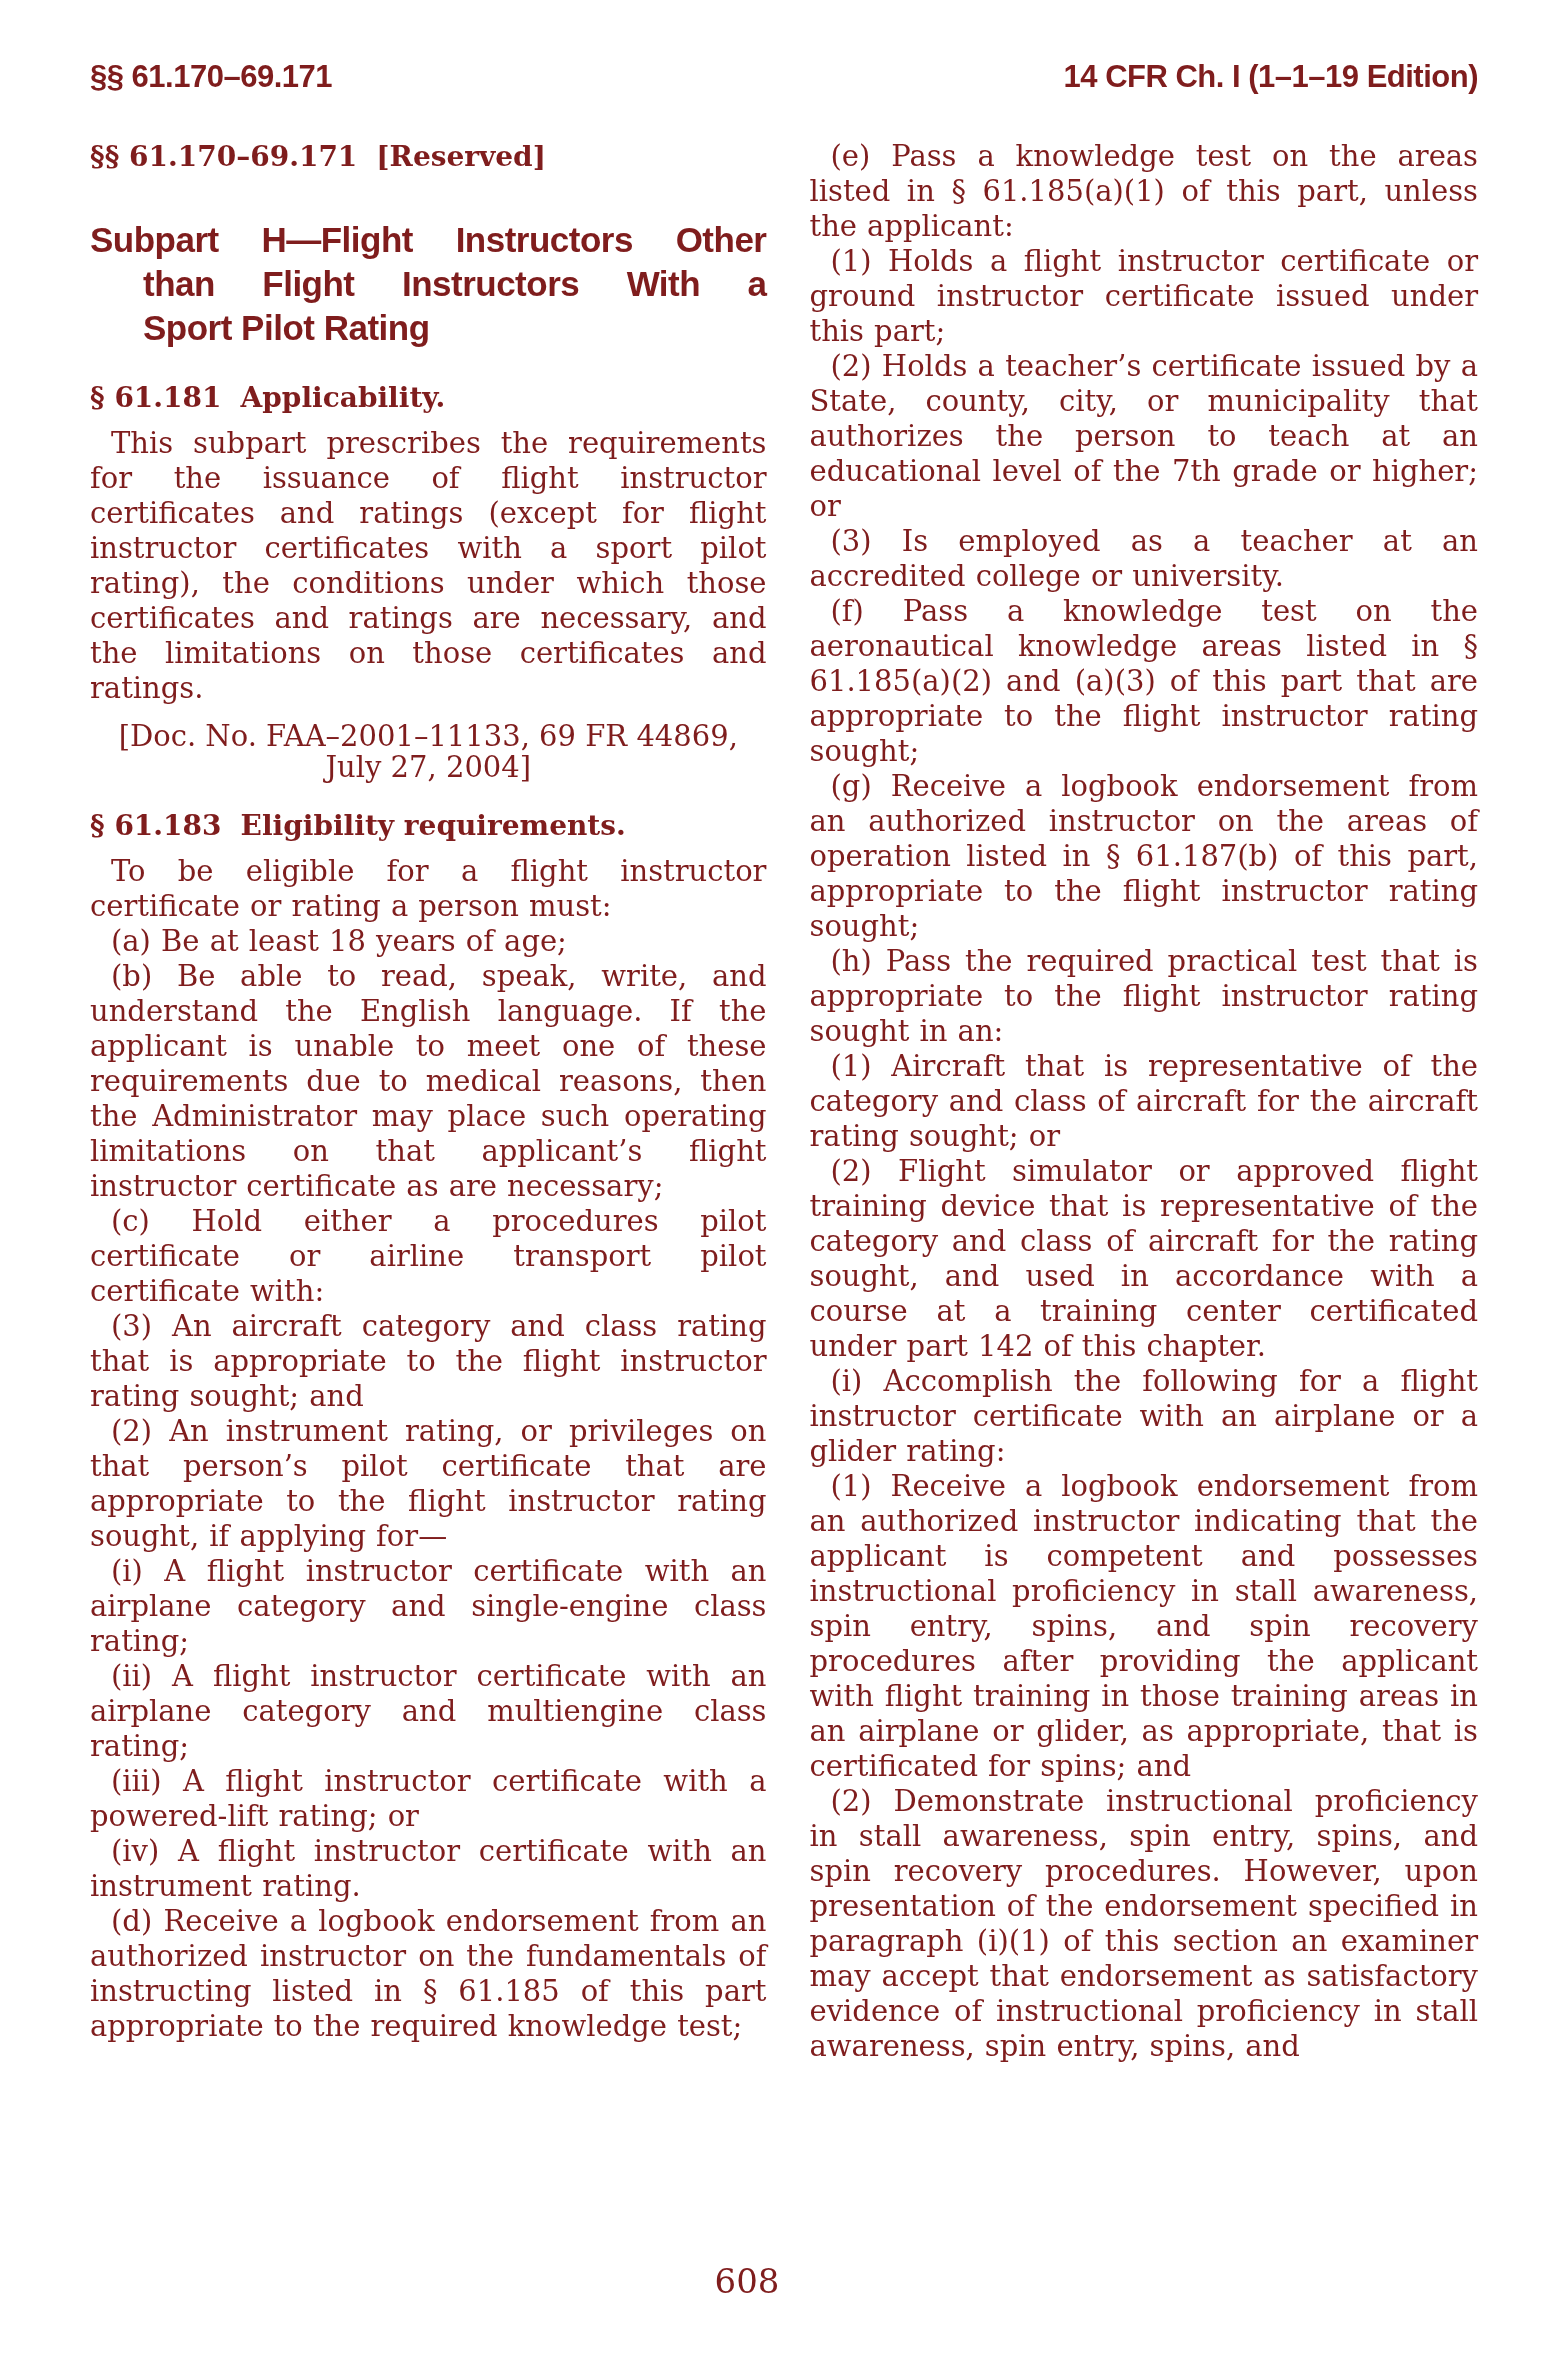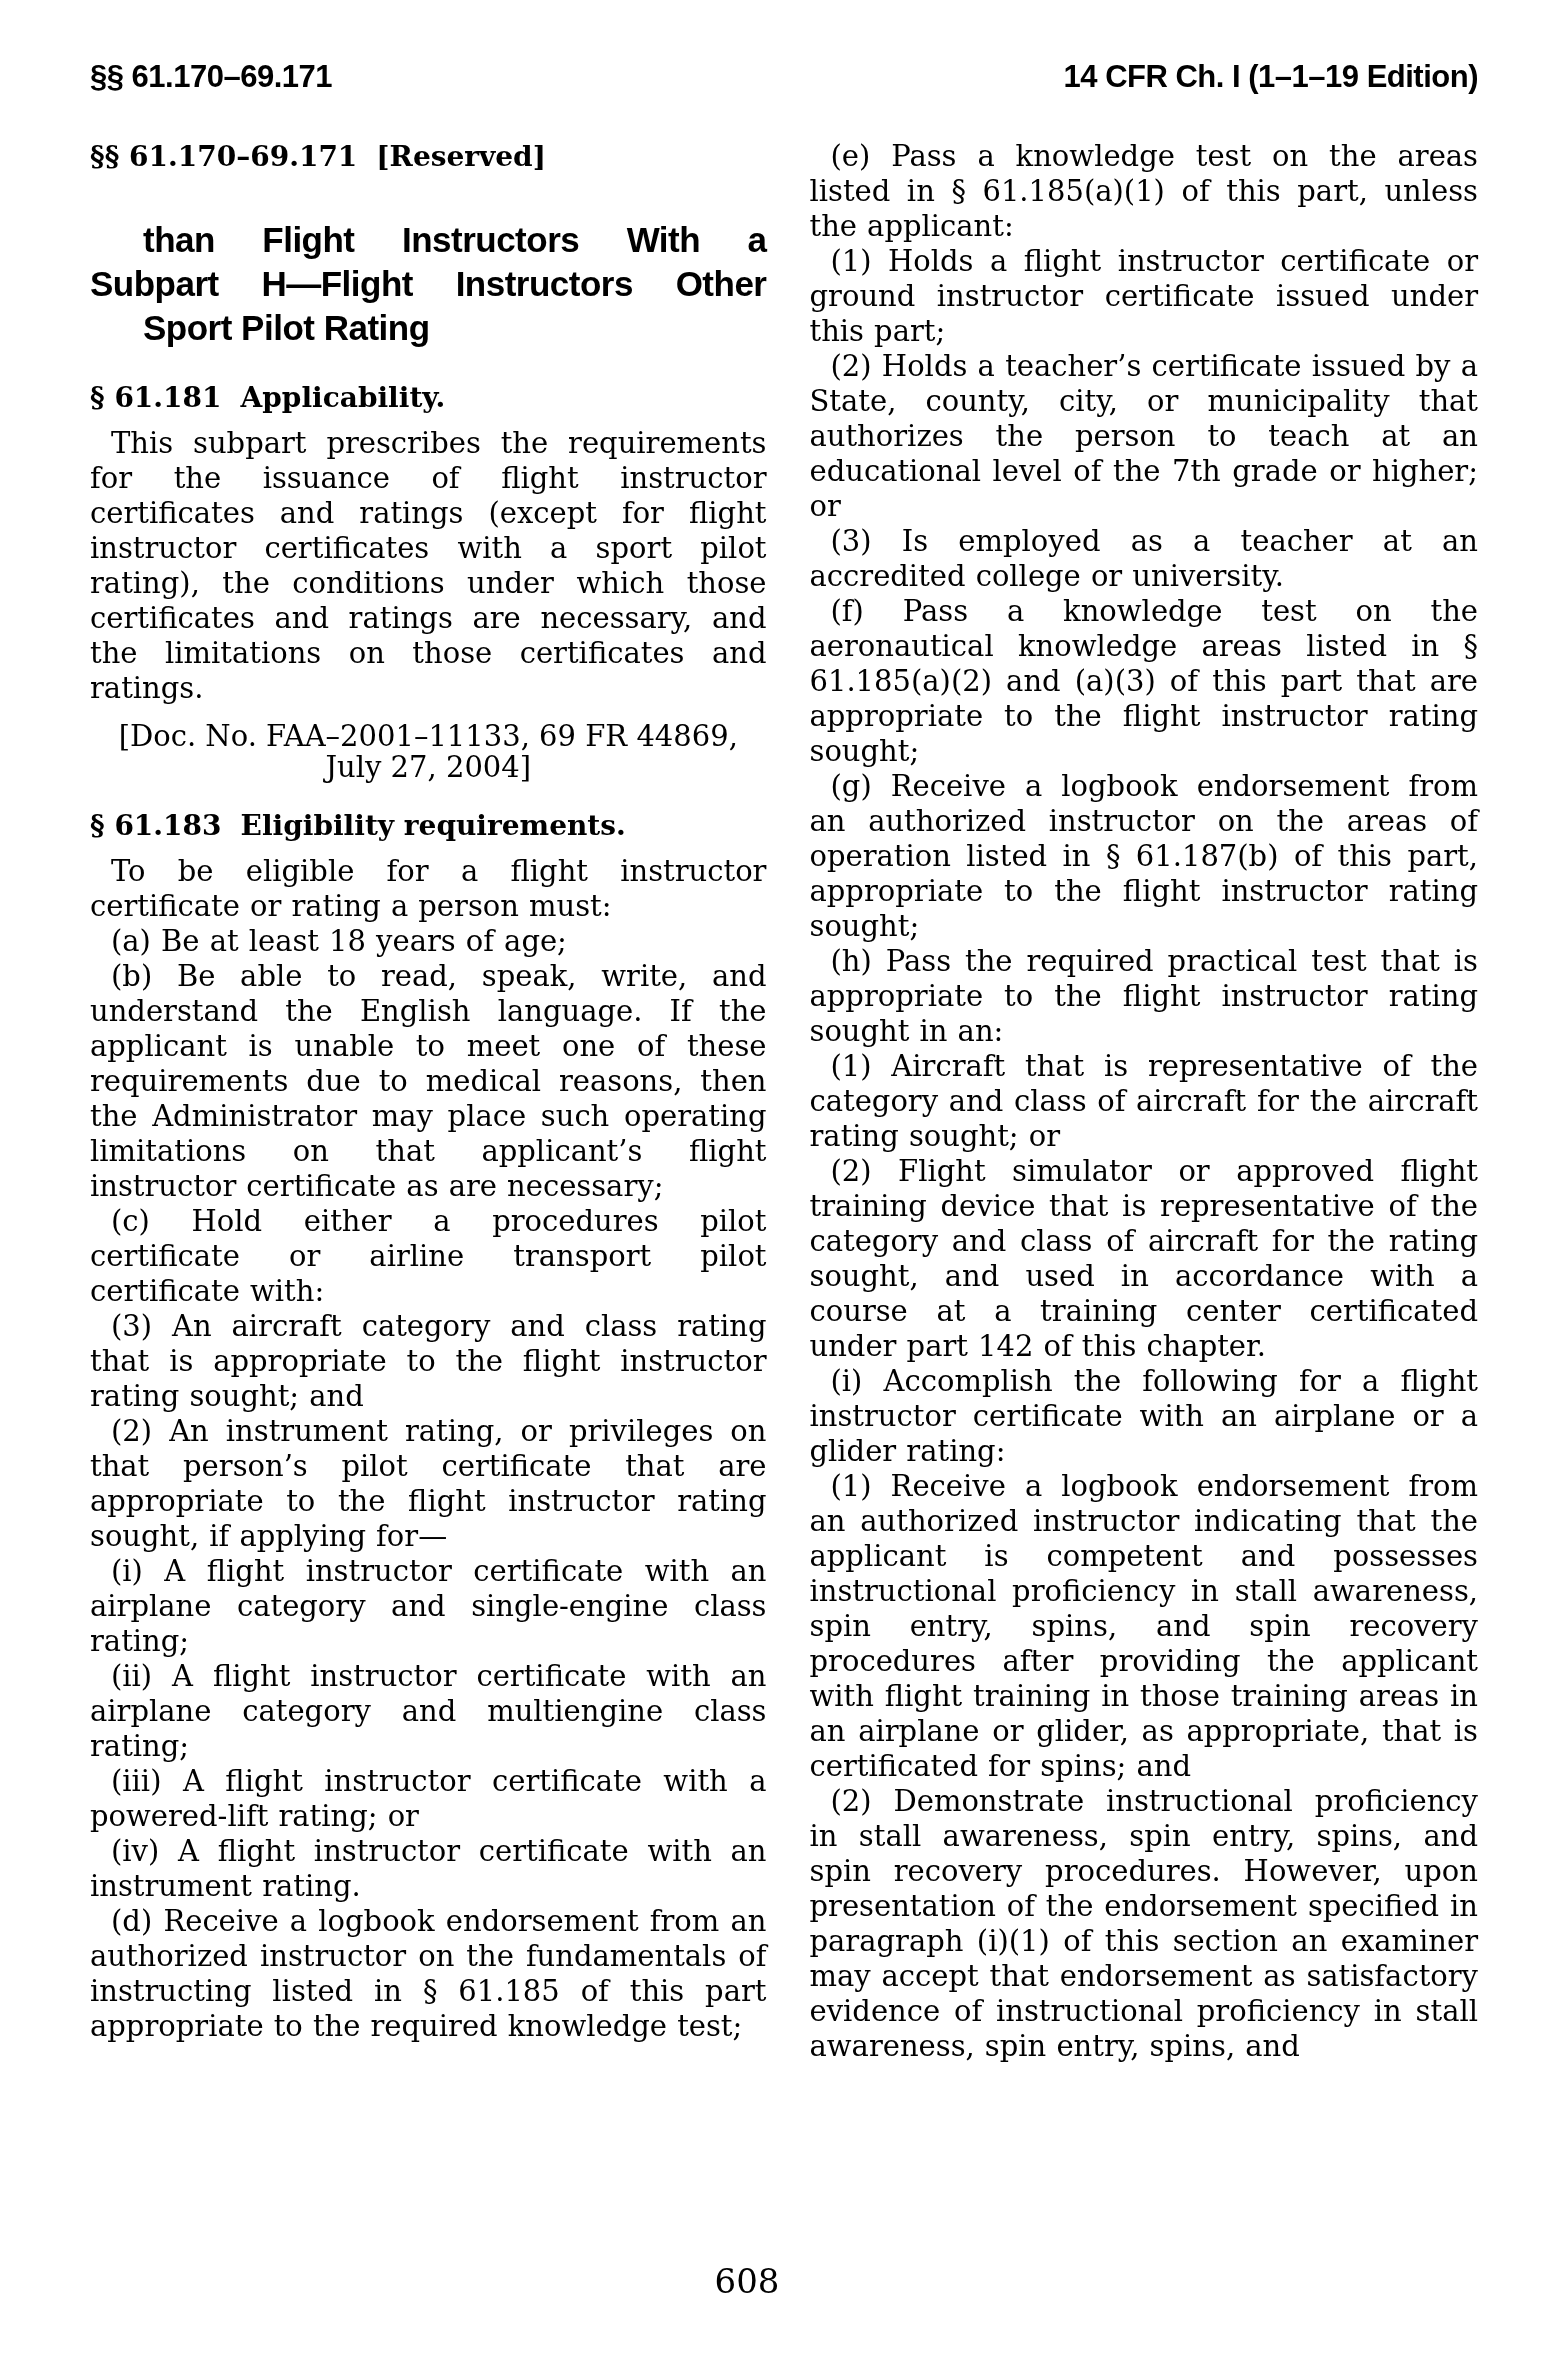--- a/index.html
+++ b/index.html
@@ -8,21 +8,21 @@
     background: #ffffff;
     width: 1561px;
     height: 2366px;
     overflow: hidden;
   }
   .page {
     position: relative;
     width: 1561px;
     height: 2366px;
     background: #ffffff;
-    color: #000000;
+    color: #7f1d1d;
     box-sizing: border-box;
     padding: 59px 83px 0 90px;
     font-family: "DejaVu Serif", serif;
   }
   
   .running-head {
     display: flex;
     justify-content: space-between;
     align-items: baseline;
     font-family: "Liberation Sans", sans-serif;
@@ -107,22 +107,22 @@
     <span>14 CFR Ch. I (1–1–19 Edition)</span>
   </div>
 
   <div class="columns">
 
     <div class="col-left">
 
       <p class="sec-head reserved"><span class="sec-num">§§ 61.170–69.171</span><span>[Reserved]</span></p>
 
       <div class="subpart-heading">
+        <div class="subpart-line">Subpart H—Flight Instructors Other</div>
         <div class="subpart-line cont">than Flight Instructors With a</div>
-        <div class="subpart-line">Subpart H—Flight Instructors Other</div>
         <div class="subpart-line cont last">Sport Pilot Rating</div>
       </div>
 
       <p class="sec-head h61181"><span class="sec-num">§ 61.181</span><span>Applicability.</span></p>
 
       <p class="body-para">This subpart prescribes the requirements for the issuance of flight instructor certificates and ratings (except for flight instructor certificates with a sport pilot rating), the conditions under which those certificates and ratings are necessary, and the limitations on those certificates and ratings.</p>
 
       <p class="doc-citation">[Doc. No. FAA–2001–11133, 69 FR 44869, July 27, 2004]</p>
 
       <p class="sec-head h61183"><span class="sec-num">§ 61.183</span><span>Eligibility requirements.</span></p>

